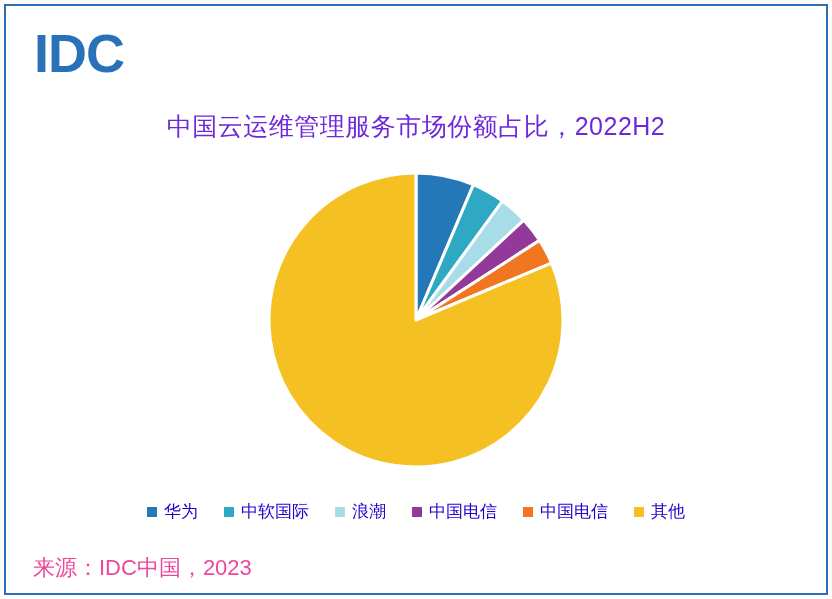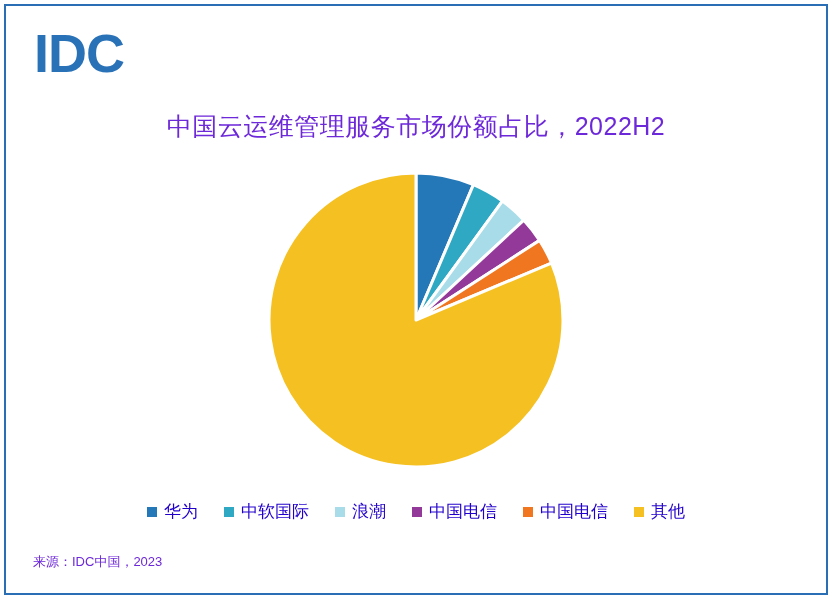--- a/index.html
+++ b/index.html
@@ -104,22 +104,22 @@
     color: #2200cc;
     line-height: 1;
     white-space: nowrap;
   }
 
   
   #source-note {
     position: absolute;
     left: 33px;
     top: 553px;
-    font-size: 13px;
-    color: #6d28d9;
+    font-size: 22px;
+    color: #ec4899;
     white-space: nowrap;
   }
 </style>
 </head>
 <body>
 
 <div id="slide">
 
   <div id="frame"></div>
 

